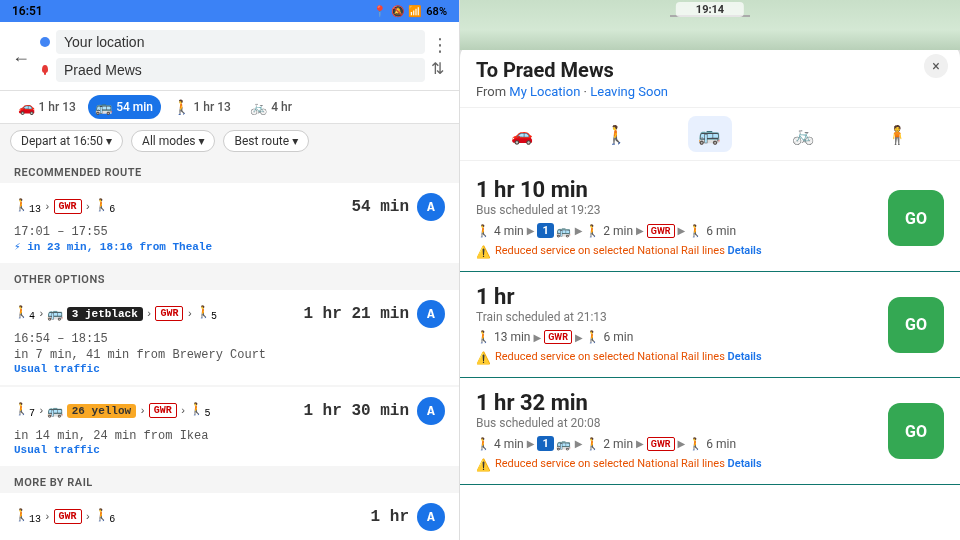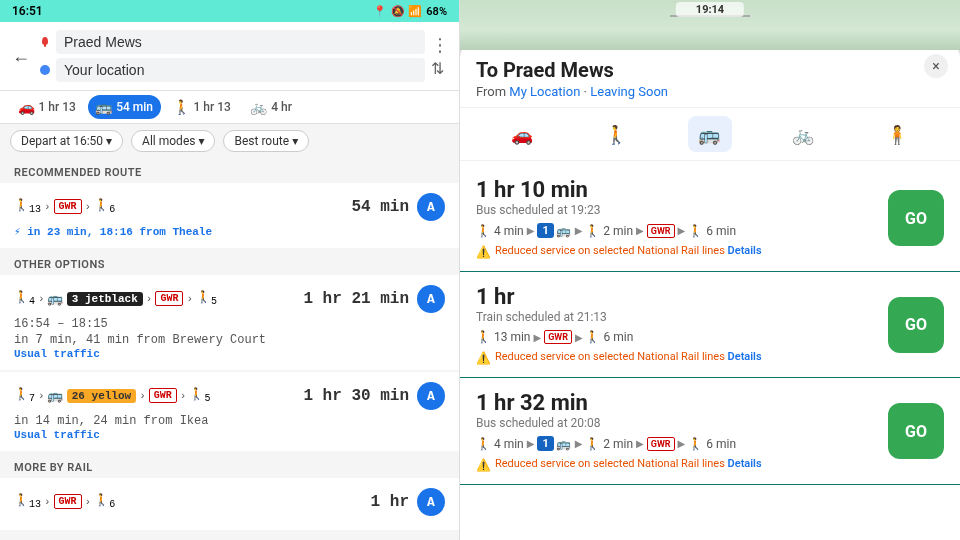--- a/index.html
+++ b/index.html
@@ -16,21 +16,21 @@
     .left-panel {
       width: 460px;
       background: #f5f5f5;
       display: flex;
       flex-direction: column;
       overflow: hidden;
       border-right: 1px solid #ddd;
     }
 
     .status-bar {
-      background: #5eead4;
+      background: #3b82f6;
       display: flex;
       justify-content: space-between;
       align-items: center;
       padding: 4px 12px;
       font-size: 12px;
       font-weight: 600;
     }
 
     .status-right {
       display: flex;
@@ -505,26 +505,26 @@
       <span>🔕</span>
       <span>📶</span>
       <span>68%</span>
     </div>
   </div>
 
   <div class="search-bar-area">
     <span class="back-btn">←</span>
     <div class="search-fields">
       <div class="search-input-row">
+        <div class="dot-blue"></div>
+        <input class="search-input" type="text" value="Your location" style="">
+      </div>
+      <div class="search-input-row">
         <div class="dot-red"></div>
         <input class="search-input" type="text" value="Praed Mews" style="">
-      </div>
-      <div class="search-input-row">
-        <div class="dot-blue"></div>
-        <input class="search-input" type="text" value="Your location" style="">
       </div>
     </div>
     <div style="display:flex;flex-direction:column;gap:4px;">
       <span class="more-btn">⋮</span>
       <span class="swap-btn">⇅</span>
     </div>
   </div>
 
   <div class="mode-tabs">
     <div class="mode-tab">
@@ -570,20 +570,21 @@
           <span class="arrow-icon">›</span>
           <span class="badge-gwr">GWR</span>
           <span class="arrow-icon">›</span>
           <span>🚶<sub>6</sub></span>
         </div>
         <div style="display:flex;align-items:center;gap:8px;">
           <span class="route-duration recommended">54 min</span>
           <div class="avatar-btn">A</div>
         </div>
       </div>
+      <div class="route-time">17:01 – 17:55</div>
       <div class="route-departure-info">⚡ in 23 min, 18:16 from Theale</div>
     </div>
 
     <div class="section-label">OTHER OPTIONS</div>
     <div class="route-card">
       <div class="route-top">
         <div class="route-steps">
           <span>🚶<sub>4</sub></span>
           <span class="arrow-icon">›</span>
           <span class="transport-icon">🚌</span>

